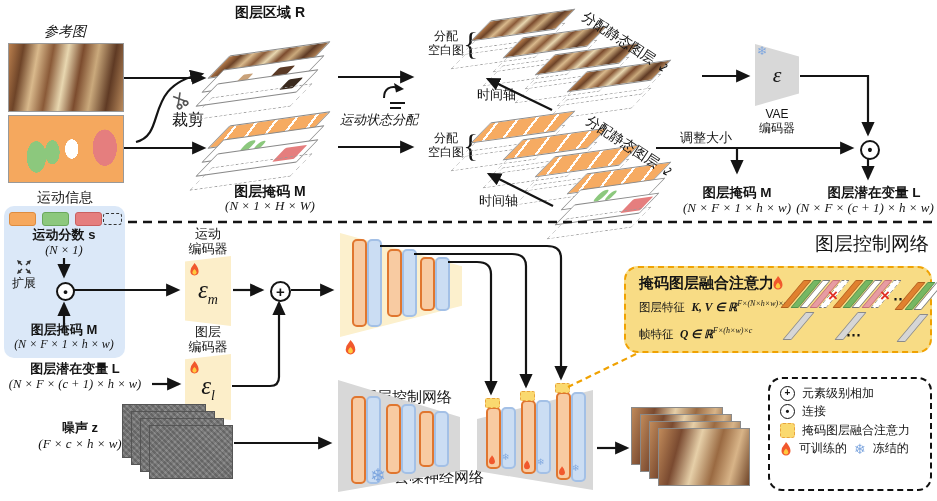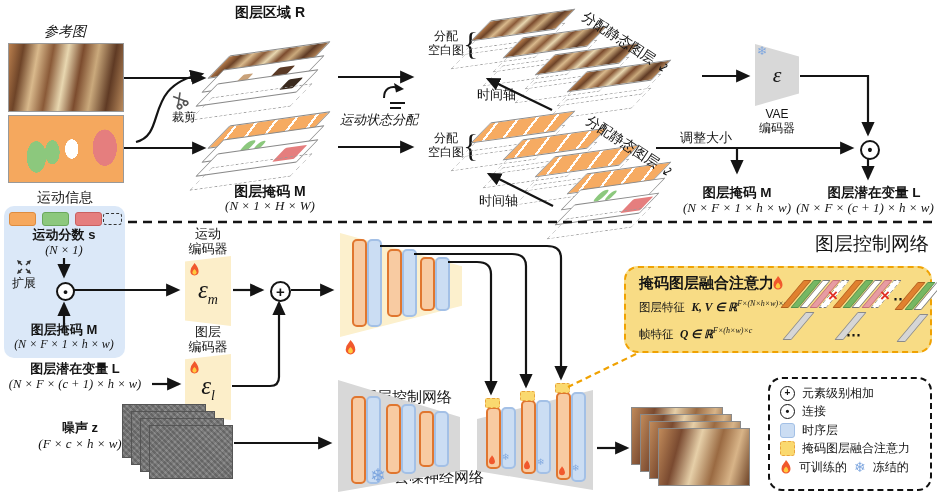--- a/index.html
+++ b/index.html
@@ -76,21 +76,21 @@
   <div class="abs" style="left:174px;top:92px;transform:rotate(-30deg);z-index:4;">
     <svg width="15" height="16">
         <g stroke="#555" stroke-width="1.6" fill="none">
       <line x1="3" y1="1" x2="11" y2="11"></line>
           <line x1="11" y1="1" x2="3" y2="11"></line>
       <circle cx="3.5" cy="13" r="2.2"></circle>
           <circle cx="10.5" cy="13" r="2.2"></circle>
         </g>
       </svg>
   </div>
-  <div class="lbl" style="left:172px;top:111px;font-size:12px;">裁剪</div>
+  <div class="lbl" style="left:172px;top:111px;font-size:16px;">裁剪</div>
 
   <div class="lbl ctr" style="left:205px;top:4px;width:130px;font-size:14px;font-weight:600;">图层区域 R</div>
   <div class="layer photo-art" style="left:218px;top:50px;width:100px;height:18px;"></div>
   <div class="layer" style="left:212px;top:64px;width:100px;height:18px;">
       <span class="patch" style="left:62px;top:5px;width:16px;height:8px;background:#5a3a26;"></span>
       <span class="patch" style="left:28px;top:7px;width:10px;height:6px;background:#c9a27a;"></span>
     </div>
   <div class="layer" style="left:206px;top:78px;width:100px;height:18px;">
       <span class="patch" style="left:78px;top:5px;width:14px;height:9px;background:#3a2a1e;"></span>
     </div>
@@ -358,24 +358,20 @@
       <span class="lg-op">
           <span style="font-size:10px;line-height:8px;">+</span>
         </span>
       <span>元素级别相加</span>
       </div>
     <div class="legend-row">
       <span class="lg-op">
           <span style="font-size:11px;line-height:7px;">•</span>
         </span>
       <span>连接</span>
-      </div>
-    <div class="legend-row">
-      <span class="lg-sq" style="background:#CBDDF3;border:1.6px solid #A3C0E6;"></span>
-      <span>时序层</span>
       </div>
     <div class="legend-row">
       <span class="lg-sq" style="background:#FAD96F;border:1.6px dashed #E8A33D;"></span>
       <span>掩码图层融合注意力</span>
       </div>
     <div class="legend-row">
       <span style="flex:0 0 auto;display:inline-flex;">
         <svg width="12" height="14" viewBox="0 0 12 14">
             <path d="M6 0 Q10.5 5 10.5 9 A4.5 4.5 0 0 1 1.5 9 Q1.5 5.5 4 3 Q5 2 6 0 Z" fill="#F1582D"></path>
             <path d="M6 6.5 Q8.3 8.6 8.3 10.3 A2.3 2.3 0 0 1 3.7 10.3 Q3.7 8.6 6 6.5 Z" fill="#FFC93E"></path>

